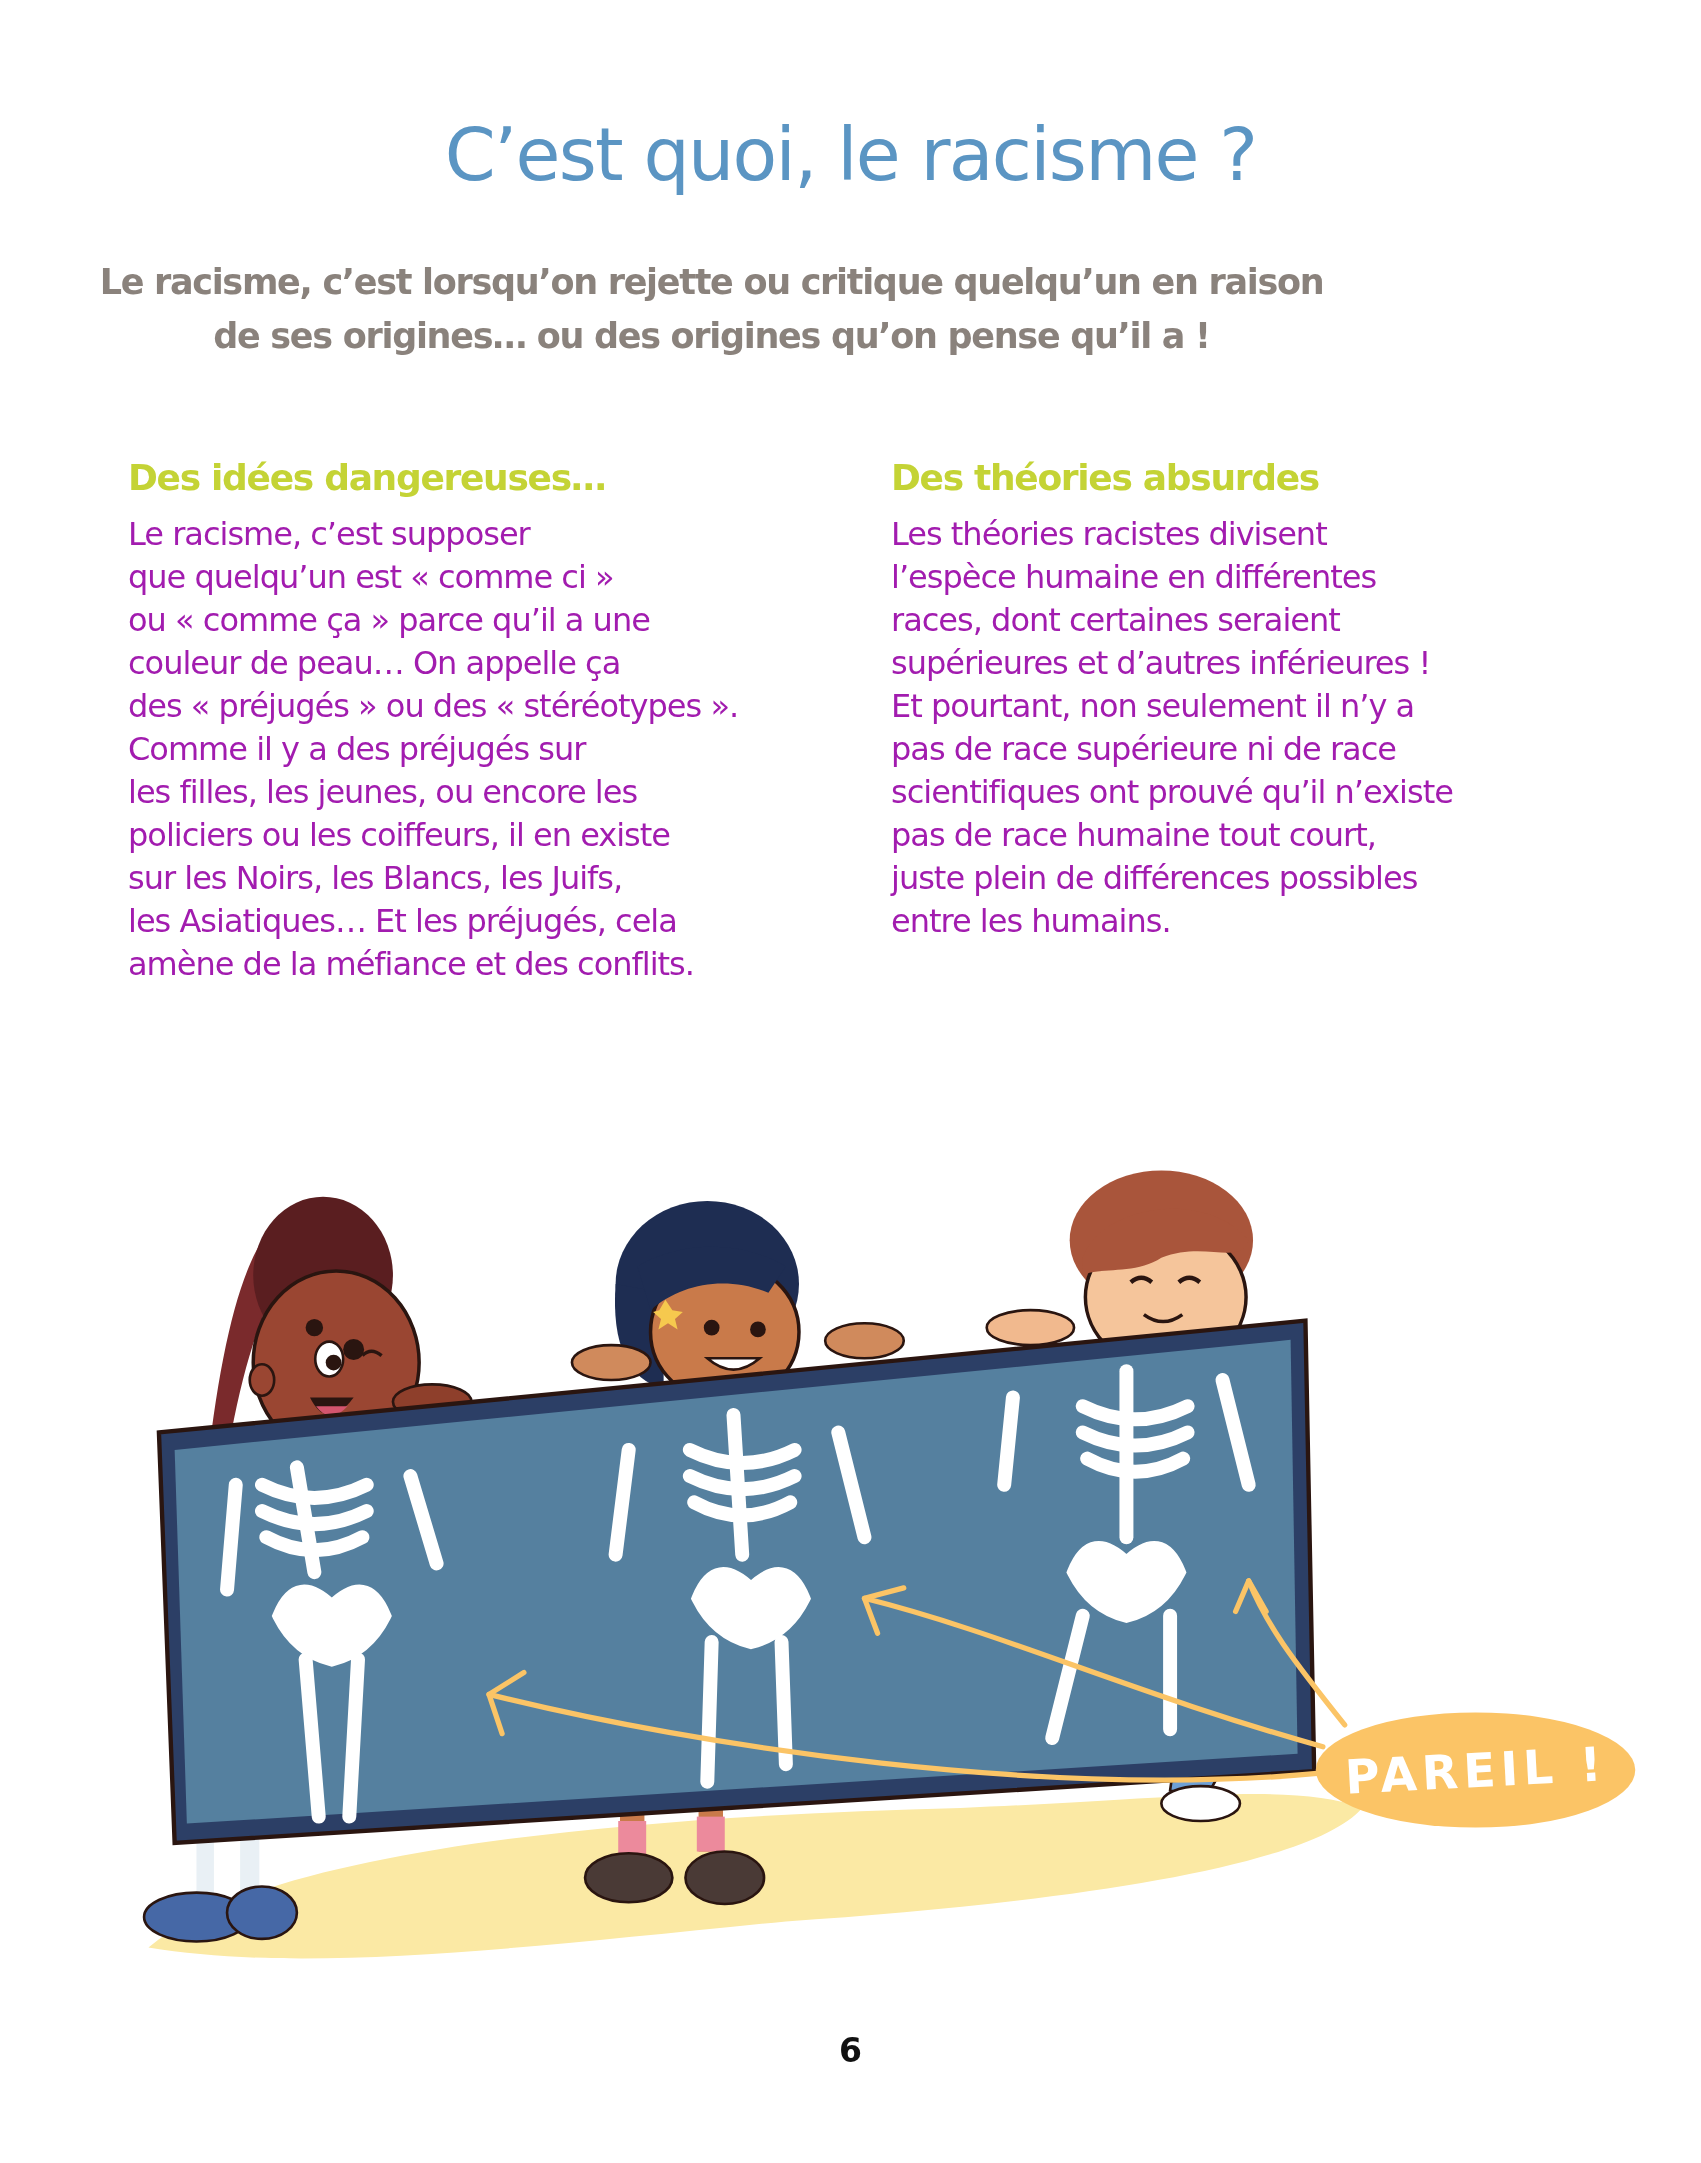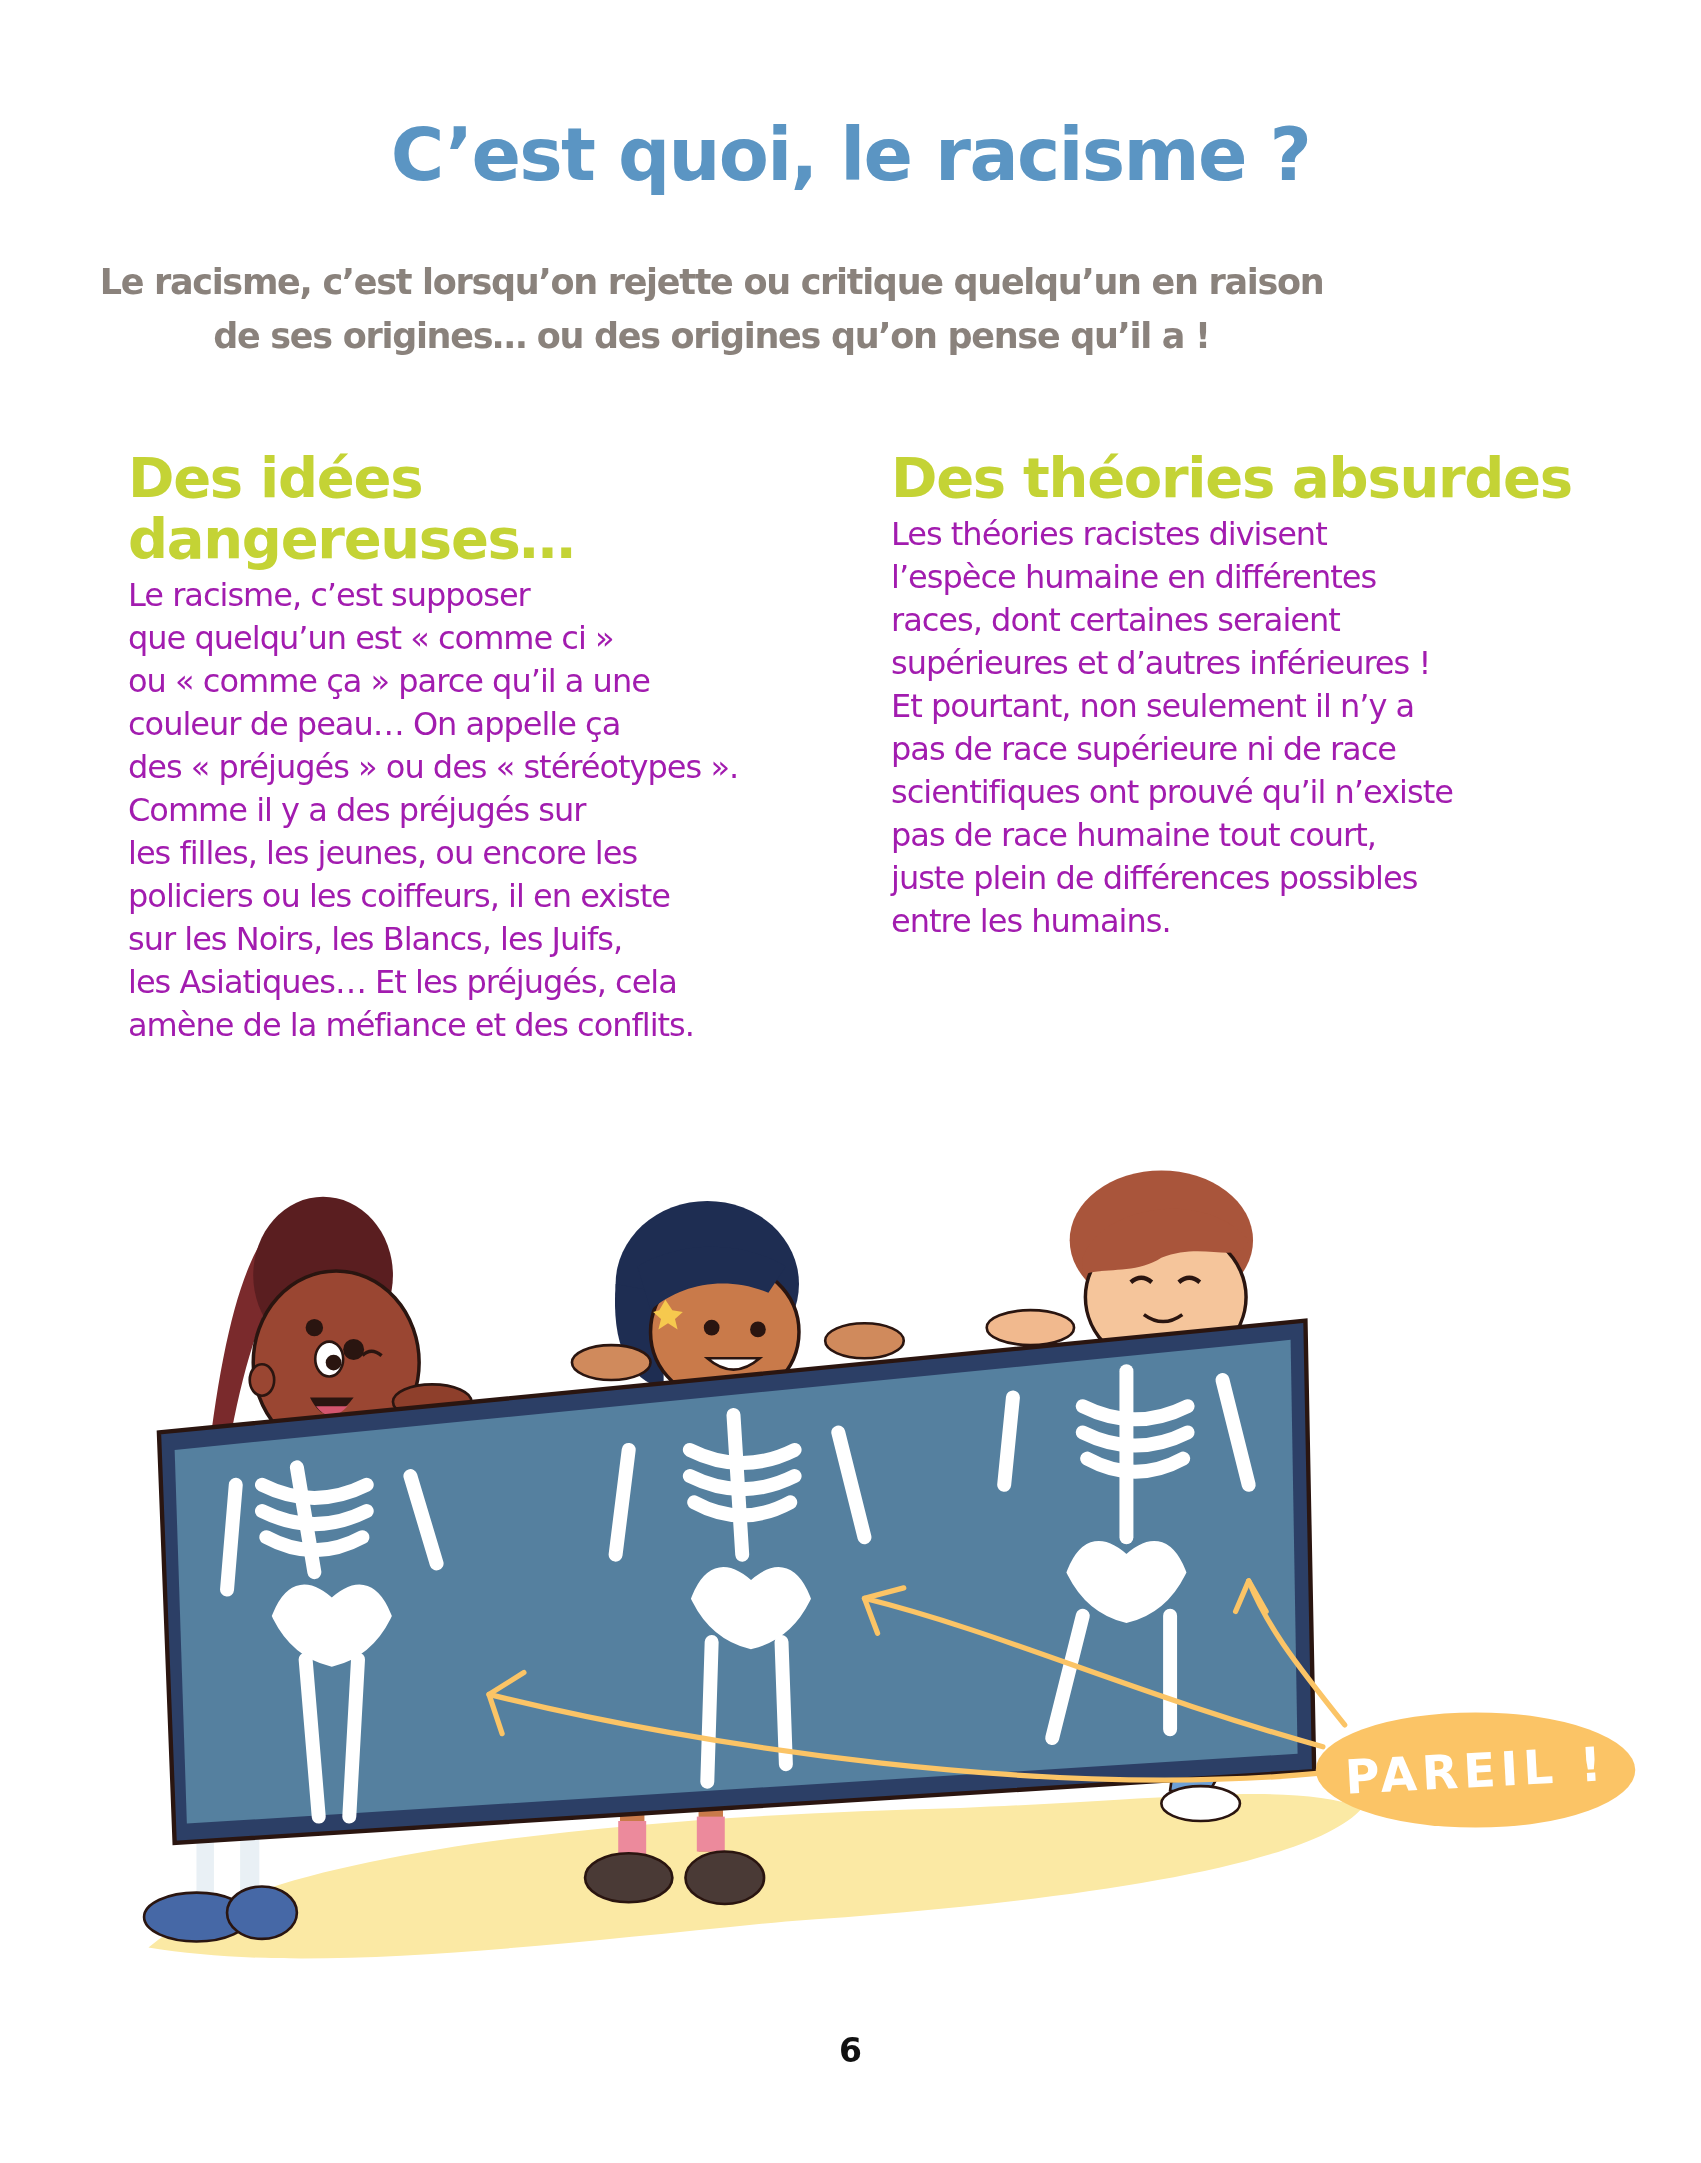--- a/index.html
+++ b/index.html
@@ -1,29 +1,29 @@
 <!DOCTYPE html>
 <html style="font-size:14px"><head>
 <meta charset="utf-8">
 <style>
   html, body { margin: 0; padding: 0; background: #ffffff; }
   body { width: 1701px; height: 2163px; position: relative; overflow: hidden;
          font-family: "DejaVu Sans", sans-serif; color: #1a1a1a; }
   .title { position: absolute; left: 0; width: 1701px; top: 112px; text-align: center;
-           font-family: "DejaVu Sans", sans-serif; font-weight: bold; font-size: 73px;
+           font-family: "DejaVu Sans", sans-serif; font-weight: normal; font-size: 73px;
            color: #5b95c3; letter-spacing: -1.7px; margin: 0; }
   .lead { position: absolute; left: 0; width: 1423px; top: 255px; text-align: center;
           font-family: "DejaVu Sans", sans-serif; font-weight: bold; font-size: 35px;
           line-height: 54px; color: #8a827c; letter-spacing: -1.3px; }
   .lead div { white-space: nowrap; }
   .col { position: absolute; top: 447px; }
   .col.left { left: 128px; width: 716px; }
   .col.right { left: 891px; width: 699px; }
   .col h2 { margin: 0 0 5.2px 0; font-family: "DejaVu Sans", sans-serif; font-weight: bold;
-            font-size: 56px; color: #c4d335; letter-spacing: -1.3px; line-height: 61px; }
+            font-size: 36px; color: #c4d335; letter-spacing: -1.3px; line-height: 61px; }
   .col .body div { font-family: "DejaVu Sans", sans-serif; font-size: 32px; line-height: 43px;
                    color: #a21caf; white-space: nowrap; letter-spacing: -1px; }
   .illus { position: absolute; left: 0; top: 1118px; width: 1701px; height: 917px; }
   .pageno { position: absolute; left: 0; width: 1701px; top: 2031px; text-align: center;
             font-family: "DejaVu Sans", sans-serif; font-weight: bold; font-size: 33px; color: #111; }
   .pareil { position: absolute; left: 1314px; top: 1708px; width: 323px; height: 124px;
             display: flex; align-items: center; justify-content: center; }
   .pareil span { position: relative; z-index: 2; font-family: "DejaVu Sans", sans-serif; font-size: 47px;
                  color: #ffffff; letter-spacing: 5.2px; font-weight: bold; transform: rotate(-3deg); }
   .pareil svg { position: absolute; left: 0; top: 0; z-index: 1; }

